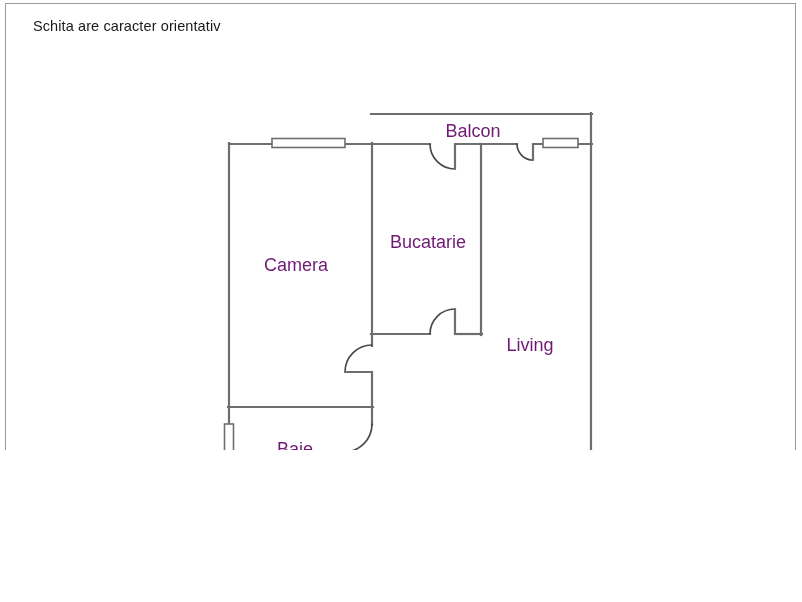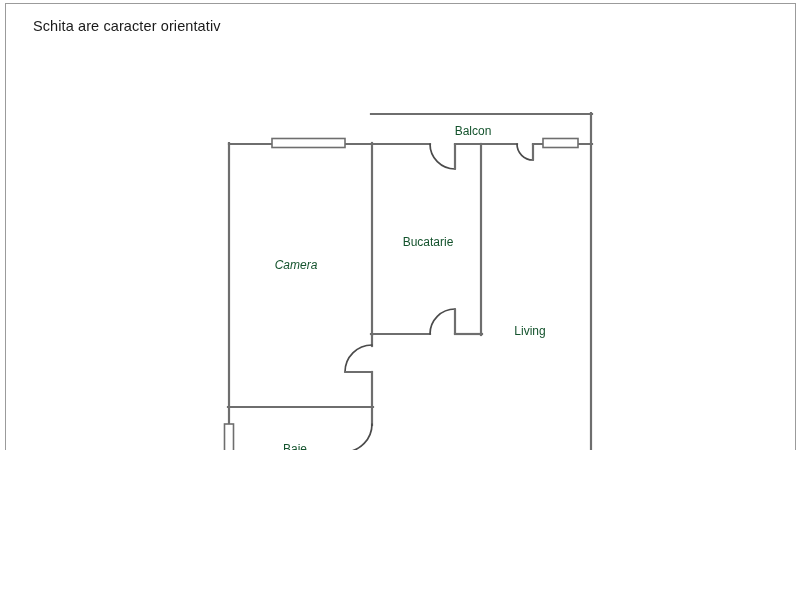--- a/index.html
+++ b/index.html
@@ -36,22 +36,22 @@
   }
   #plan {
     position: absolute;
     left: 0;
     top: 0;
     width: 802px;
     height: 602px;
   }
   .room-label {
     position: absolute;
-    font-size: 12px;
-    color: #14532d;
+    font-size: 18px;
+    color: #701a75;
     white-space: nowrap;
     transform: translate(-50%, -50%);
   }
 </style>
 </head>
 <body>
 
 <div id="page">
   <div id="frame"></div>
 
@@ -110,18 +110,18 @@
         <path d="M 412 477 A 25 25 0 0 1 437 452"></path>
         <line x1="437" y1="477" x2="437" y2="452" stroke-width="2.2" stroke="#6e6e6e"></line>
       </g>
     </g>
 
     <g>
       <path d="M 424 481 L 444 509 L 433 509 L 433 535 L 415 535 L 415 509 L 404 509 Z" fill="#111111" stroke="#111111" stroke-width="1"></path>
     </g>
   </svg>
 
-  <div class="room-label" style="left:296px; top:265px;font-style:italic;">Camera</div>
+  <div class="room-label" style="left:296px; top:265px;">Camera</div>
   <div class="room-label" style="left:428px; top:242px;text-align:center;">Bucatarie</div>
   <div class="room-label" style="left:473px; top:131px;">Balcon</div>
-  <div class="room-label" style="left:530px; top:331px;text-align:center;">Living</div>
+  <div class="room-label" style="left:530px; top:345px;text-align:center;">Living</div>
   <div class="room-label" style="left:295px; top:441px;margin-top:8px;">Baie</div>
 </div>
 
 </body></html>

